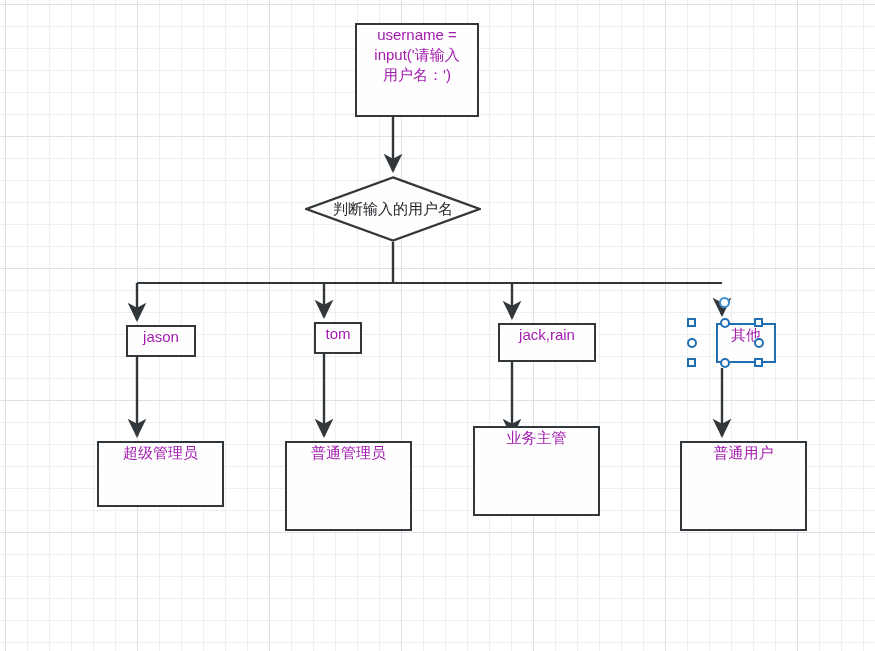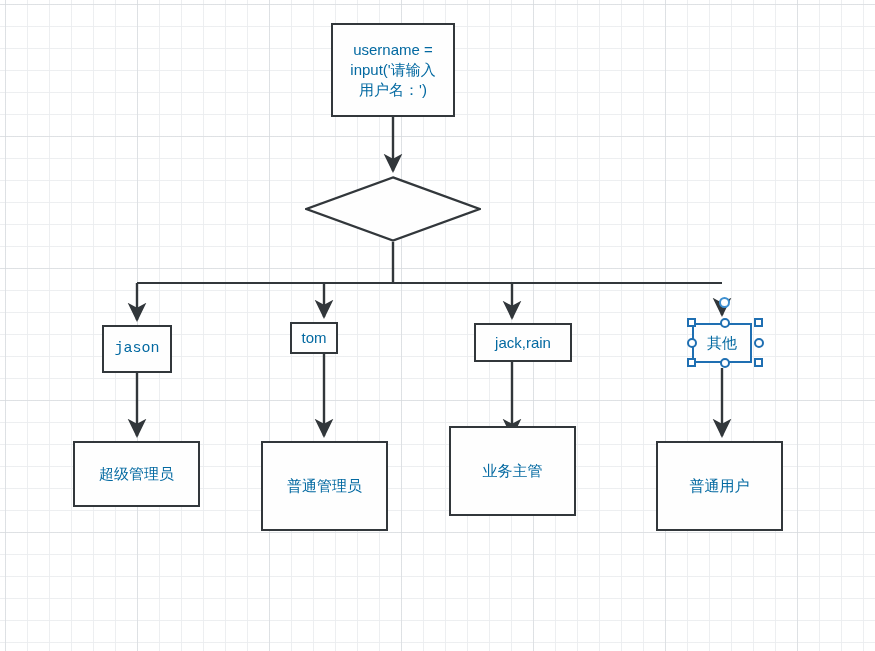--- a/index.html
+++ b/index.html
@@ -28,26 +28,26 @@
     width: 875px;
     height: 651px;
     pointer-events: none;
   }
   .node {
     position: absolute;
     box-sizing: border-box;
     background: #fefefe;
     border: 2px solid #32373b;
     display: flex;
-    align-items: center;
     justify-content: center;
     text-align: center;
-    color: #0369a1;
+    color: #a21caf;
     line-height: 1.32;
     white-space: pre-line;
+    margin-left: 24px;
   }
   .node-proc   { font-size: 15px; }
   .node-small  { font-size: 15px; }
   .node-big    { font-size: 15px; }
 
   .diamond-wrap {
     position: absolute;
     display: flex;
     align-items: center;
     justify-content: center;
@@ -142,23 +142,24 @@
   <div class="node node-proc" style="left:331px; top:23px; width:124px; height:94px;">
     <span>username =
 input('请输入
 用户名：')</span>
   </div>
 
   <div class="diamond-wrap" style="left:305px; top:176px; width:176px; height:66px;">
     <svg width="176" height="66" viewBox="0 0 176 66" style="position:absolute; left:0; top:0;">
       <polygon points="88,1.4 174.6,33 88,64.6 1.4,33" fill="#fefefe" stroke="#32373b" stroke-width="2.2"></polygon>
     </svg>
-  </div>
-
-  <div class="node node-small" style="left:102px; top:325px; width:70px; height:48px;font-family:Liberation Mono, monospace;">
+    <span class="diamond-label">判断输入的用户名</span>
+  </div>
+
+  <div class="node node-small" style="left:102px; top:325px; width:70px; height:32px;">
     <span>jason</span>
   </div>
 
   <div class="node node-small" style="left:290px; top:322px; width:48px; height:32px;">
     <span>tom</span>
   </div>
 
   <div class="node node-small" style="left:474px; top:323px; width:98px; height:39px;">
     <span>jack,rain</span>
   </div>

